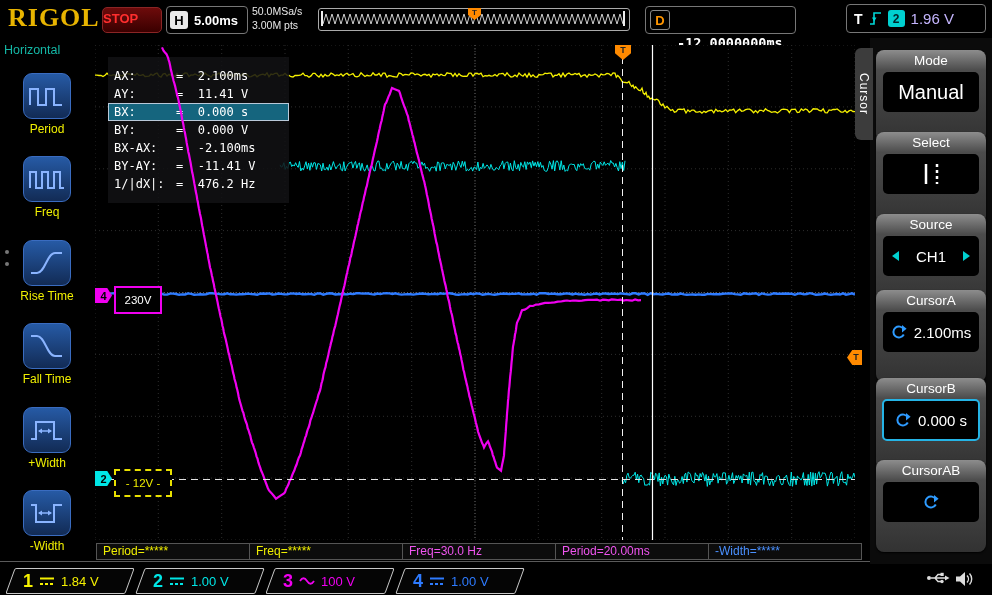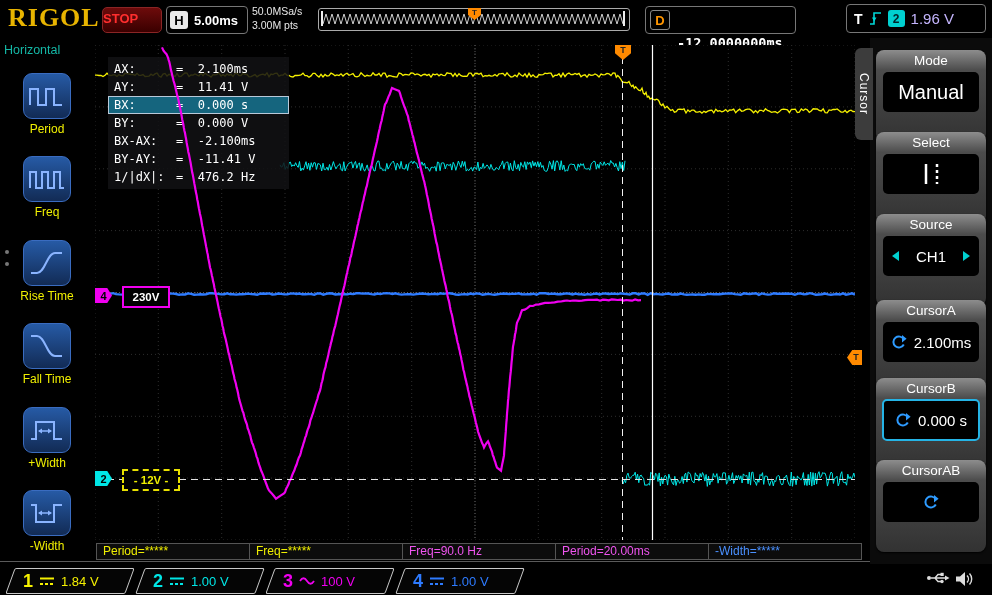--- a/index.html
+++ b/index.html
@@ -40,32 +40,32 @@
   .lm-item{position:absolute;left:0;width:94px;text-align:center;cursor:default;}
   .lm1{top:35px}.lm2{top:118px}.lm3{top:202px}.lm4{top:285px}.lm5{top:369px}.lm6{top:452px}
   .lm-icon{margin:0 auto;width:46px;height:44px;border-radius:9px;border:1px solid #3a6cc0;
            background:linear-gradient(#265aa5,#122b55);display:flex;align-items:center;justify-content:center;}
   .lm-label{margin-top:3px;color:#f0ef00;font-size:12px;}
   .lm-dot{position:absolute;left:5px;width:4px;height:4px;border-radius:50%;background:#777;}
   
   .grat{position:absolute;left:95px;top:45px;width:760px;height:495px;background:#000;}
   .grat svg{position:absolute;left:0;top:0;}
   .readout{position:absolute;left:13px;top:12px;width:181px;background:rgba(18,18,20,0.86);
-           font-family:"DejaVu Sans Mono",monospace;font-size:12px;color:#fff;padding:3px 0;}
+           font-family:"DejaVu Sans Mono",monospace;font-size:12px;color:#fff;padding:10px 0;}
   .rrow{display:flex;height:18px;line-height:18px;padding:0 6px;}
   .rrow.hl{background:#15657e;outline:1px solid #b9c9d9;outline-offset:-1px;}
   .rname{width:62px;white-space:pre;}
   .rval{white-space:pre;}
   .chbadge{position:absolute;width:17px;height:15px;font-weight:bold;font-size:11px;color:#000;
            display:flex;align-items:center;justify-content:center;
            clip-path:polygon(0 0,72% 0,100% 50%,72% 100%,0 100%);}
   .badge4{left:0;top:243px;background:#f000f0;}
   .badge2{left:0;top:426px;background:#00e6e6;}
-  .offlabel{position:absolute;height:22px;background:#000;font-weight:bold;font-size:11.5px;
-            display:flex;align-items:center;justify-content:center;box-sizing:border-box;margin-left:8px;}
+  .offlabel{position:absolute;height:28px;background:#000;font-weight:normal;font-size:11.5px;
+            display:flex;align-items:center;justify-content:center;box-sizing:border-box;}
   .lab230{left:19px;top:241px;width:48px;border:2px solid #f000f0;color:#fff;}
   .lab12{left:19px;top:424px;width:58px;border:2px dashed #e8e000;color:#f0ef00;}
   .trigflag{position:absolute;left:520px;top:0;width:16px;height:15px;background:#ff8a00;
             clip-path:polygon(0 0,100% 0,100% 55%,50% 100%,0 55%);
             font-size:9px;font-weight:bold;color:#222;text-align:center;line-height:11px;}
   .triglevel{position:absolute;left:752px;top:305px;width:15px;height:15px;background:#ff8a00;
              clip-path:polygon(35% 0,100% 0,100% 100%,35% 100%,0 50%);
              font-size:9px;font-weight:bold;color:#222;text-align:center;line-height:15px;padding-left:3px;box-sizing:border-box;}
   
   .measrow{position:absolute;left:96px;top:543px;display:flex;}
@@ -74,21 +74,21 @@
   .m-y{color:#f0ef00}.m-m{color:#f055f0}.m-b{color:#4a90ff}
   .sepline{position:absolute;left:0;top:561px;width:870px;height:1px;background:#5a5a5a;}
   
   .rightcol{position:absolute;left:870px;top:38px;width:122px;height:527px;background:#0b0b0b;}
   .cursortab{position:absolute;left:855px;top:48px;width:18px;height:92px;background:#3c3c3c;
              border-radius:6px 0 0 6px;writing-mode:vertical-rl;display:flex;align-items:center;
              justify-content:center;font-size:12px;color:#fff;letter-spacing:1px;}
   .rbtn{position:absolute;left:876px;width:110px;height:92px;border-radius:8px;
         background:linear-gradient(180deg,#8d8d8d 0%,#4c4c4c 22%,#323232 100%);
         box-shadow:0 1px 2px #000;}
-  .rb1{top:50px}.rb2{top:132px}.rb3{top:214px}.rb4{top:300px}.rb5{top:378px}.rb6{top:460px}
+  .rb1{top:50px}.rb2{top:132px}.rb3{top:214px}.rb4{top:290px}.rb5{top:378px}.rb6{top:460px}
   .rlabel{text-align:center;color:#fff;font-size:13.5px;margin-top:3px;}
   .rbox{margin:4px 7px 0;height:40px;background:#000;border-radius:5px;display:flex;
         align-items:center;justify-content:center;gap:7px;color:#fff;font-size:15px;}
   .rbox.sel{border:2px solid #25b4e6;height:38px;margin:3px 6px 0;}
   .rbox.src{justify-content:space-between;padding:0 9px;}
   .tri{width:0;height:0;border-top:5px solid transparent;border-bottom:5px solid transparent;}
   .tri-l{border-right:7px solid #00d0d0;}
   .tri-r{border-left:7px solid #00d0d0;}
   
   .bottombar{position:absolute;left:0;top:564px;width:992px;height:31px;background:#000;}
@@ -292,21 +292,21 @@
     <div class="offlabel lab230">230V</div>
     <div class="chbadge badge2">2</div>
     <div class="offlabel lab12">- 12V -</div>
     <div class="trigflag">T</div>
     <div class="triglevel">T</div>
   </div>
 
   <div class="measrow">
     <div class="meas m-y"><span>Period=*****</span></div>
     <div class="meas m-y"><span>Freq=*****</span></div>
-    <div class="meas m-m"><span>Freq=90.0 Hz</span></div>
+    <div class="meas m-m"><span>Freq=30.0 Hz</span></div>
     <div class="meas m-m"><span>Period=20.00ms</span></div>
     <div class="meas m-b"><span>-Width=*****</span></div>
   </div>
   <div class="sepline"></div>
 
   <div class="rightcol"></div>
   <div class="cursortab">Cursor</div>
 
   <div class="rbtn rb1">
     <div class="rlabel">Mode</div>

